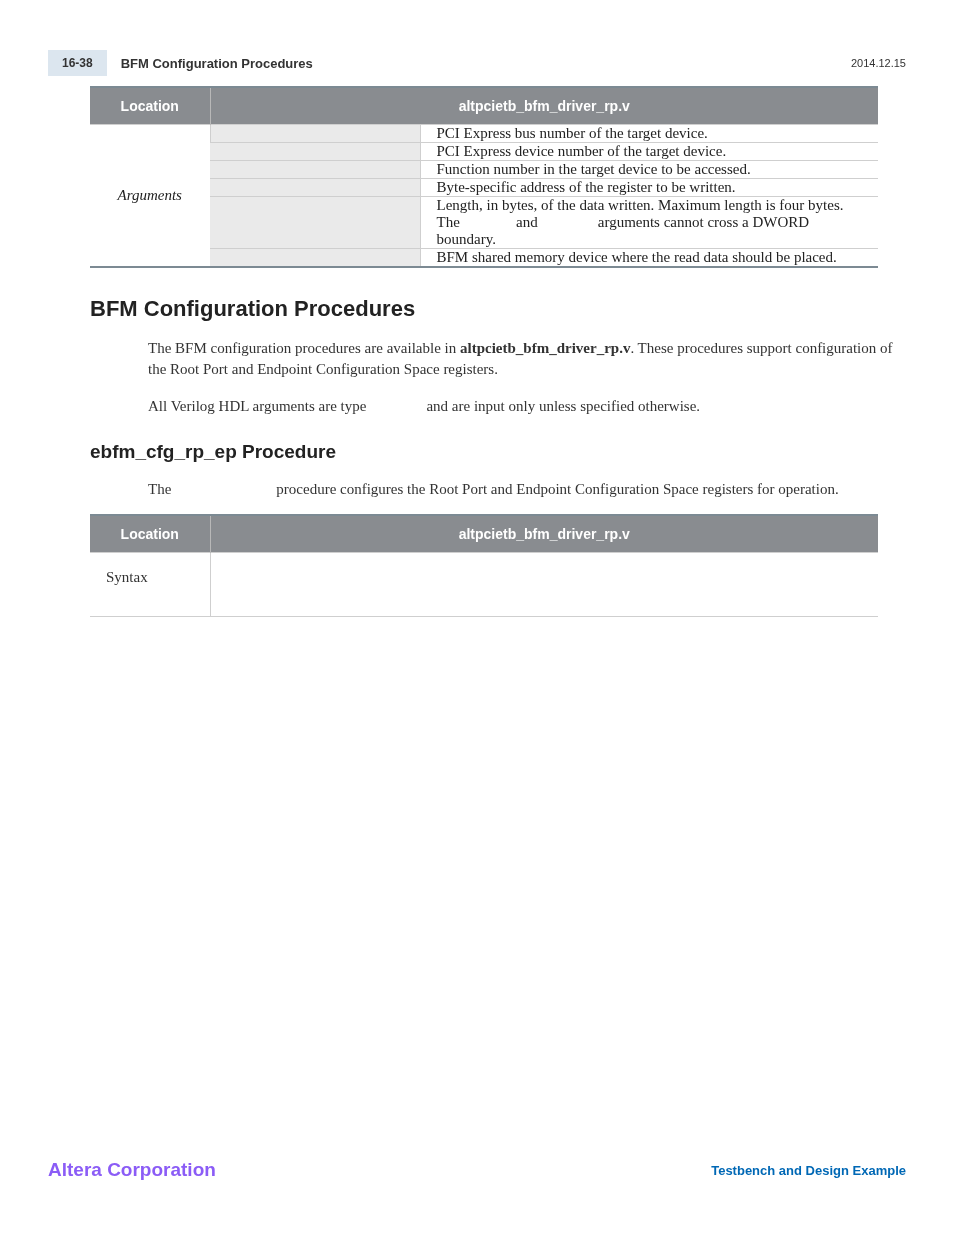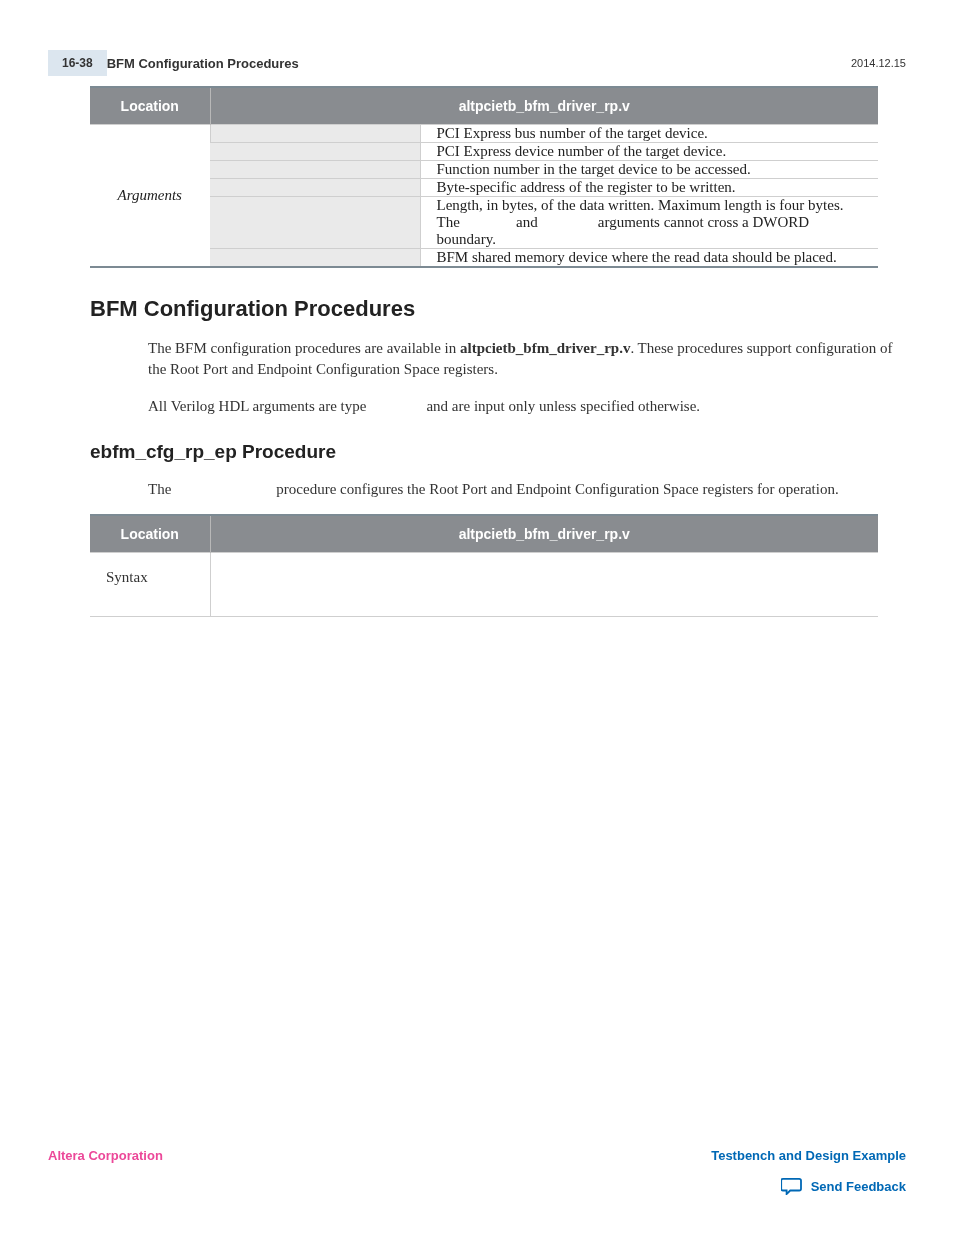--- a/index.html
+++ b/index.html
@@ -15,20 +15,21 @@
   }
   .header-row {
     display: flex;
     align-items: center;
     justify-content: space-between;
     margin-bottom: 10px;
   }
   .header-left {
     display: flex;
     align-items: center;
+    gap: 14px;
   }
   .page-num-box {
     background: #dce6ef;
     padding: 6px 14px;
     font-family: 'Segoe UI', Arial, sans-serif;
     font-size: 12px;
     font-weight: 700;
     color: #333;
   }
   .header-title {
@@ -126,23 +127,23 @@
     right: 48px;
     font-family: 'Segoe UI', Arial, sans-serif;
   }
   .footer-top {
     display: flex;
     justify-content: space-between;
     align-items: center;
     margin-bottom: 14px;
   }
   .footer-corp {
-    font-size: 13px;
-    font-weight: 700;
-    color: #ec4899;
+    font-size: 19px;
+    font-weight: 700;
+    color: #8b5cf6;
   }
   .footer-link {
     font-size: 13px;
     font-weight: 700;
     color: #0068b5;
     text-decoration: none;
   }
   .footer-feedback {
     display: flex;
     justify-content: flex-end;
@@ -235,19 +236,13 @@
       <td></td>
     </tr>
   </tbody>
 </table>
 
 <div class="footer">
   <div class="footer-top">
     <span class="footer-corp">Altera Corporation</span>
     <a class="footer-link">Testbench and Design Example</a>
   </div>
-  <div class="footer-feedback">
-    <svg class="feedback-icon" viewBox="0 0 24 20">
-      <path d="M2 2 h18 a2 2 0 0 1 2 2 v9 a2 2 0 0 1 -2 2 h-10 l-4 4 v-4 h-4 a2 2 0 0 1 -2 -2 v-9 a2 2 0 0 1 2 -2 z" fill="none" stroke="#0068b5" stroke-width="2"></path>
-    </svg>
-    <span>Send Feedback</span>
-  </div>
 </div>
 
 </body></html>

